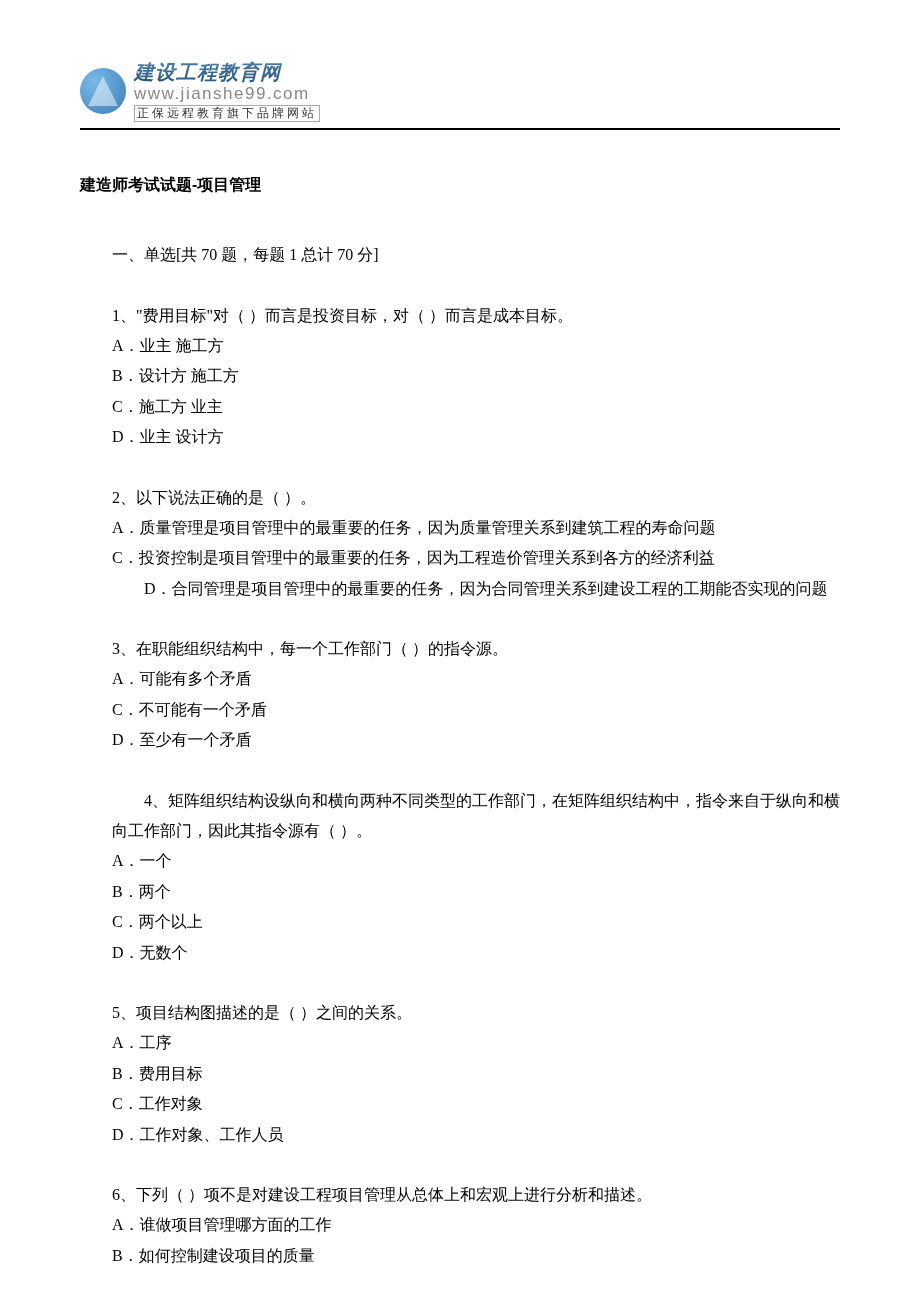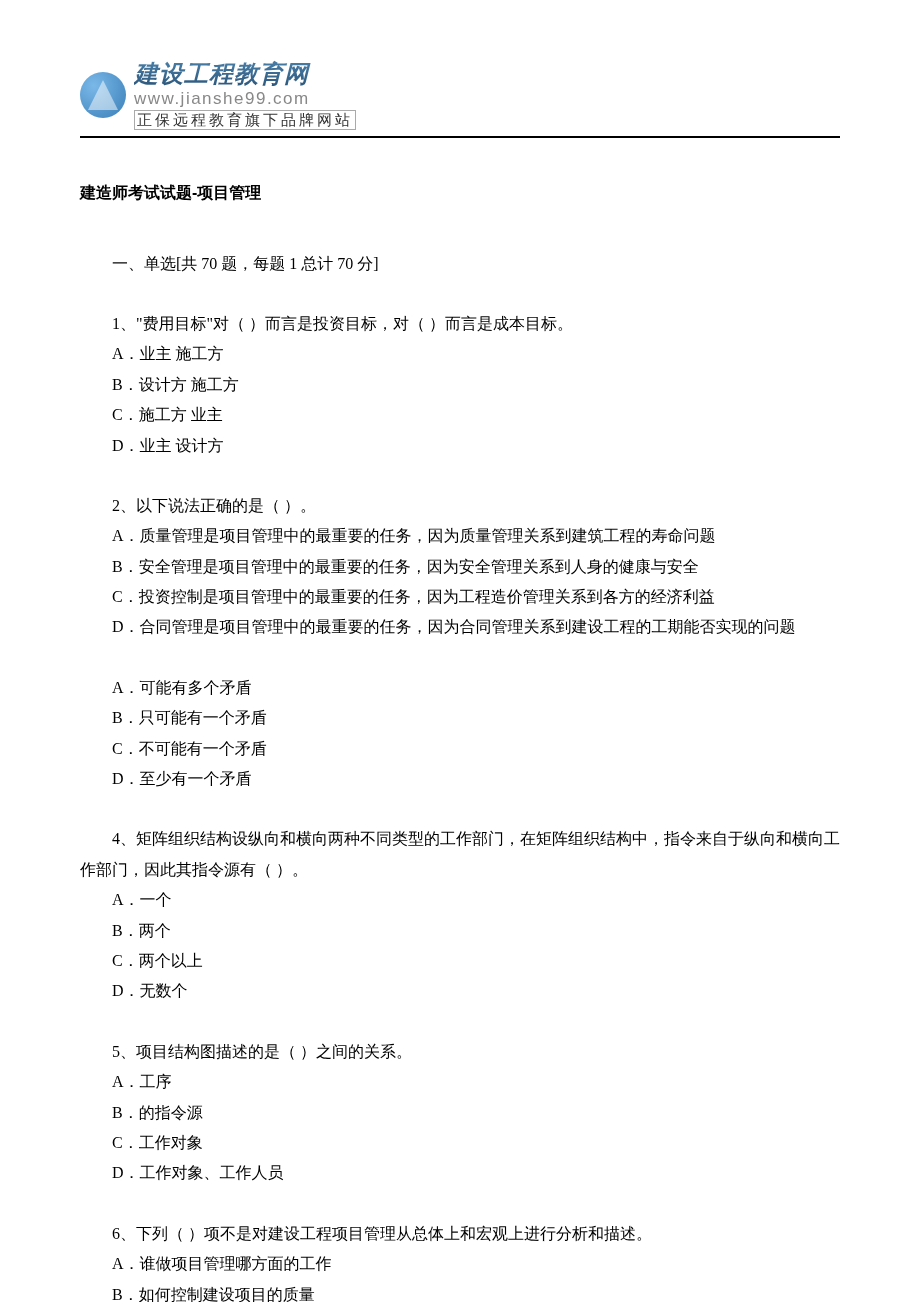--- a/index.html
+++ b/index.html
@@ -41,38 +41,38 @@
       clip-path: polygon(50% 0, 100% 100%, 0 100%);
       opacity: 0.5;
     }
     .logo-text {
       display: flex;
       flex-direction: column;
       line-height: 1.2;
     }
     .logo-title {
       font-family: "SimHei", "黑体", sans-serif;
-      font-size: 24px;
+      font-size: 20px;
       font-weight: bold;
       font-style: italic;
       letter-spacing: 1px;
       background: linear-gradient(to bottom, #4a7fa8, #2a5478);
       -webkit-background-clip: text;
       -webkit-text-fill-color: transparent;
       background-clip: text;
     }
     .logo-url {
       font-family: Arial, sans-serif;
       font-size: 17px;
       color: #888;
       letter-spacing: 1.5px;
     }
     .logo-tagline {
       font-family: "SimHei", "黑体", sans-serif;
-      font-size: 15px;
+      font-size: 12px;
       color: #333;
       letter-spacing: 3px;
       border: 1px solid #aaa;
       padding: 0 2px;
       margin-top: 1px;
     }
     .doc-title {
       text-align: left;
       font-family: "SimHei", "黑体", sans-serif;
       font-size: 16px;
@@ -90,20 +90,21 @@
       text-indent: 2em;
     }
     .q-option {
       text-indent: 2em;
     }
     .q-text-wrap {
       text-indent: 0;
     }
     .q-text-wrap .first {
       text-indent: 2em;
+      margin-left: 32px;
     }
   </style>
 </head>
 <body>
 
 <div class="header">
   <div class="logo">
     <div class="logo-icon"></div>
     <div class="logo-text">
       <div class="logo-title">建设工程教育网</div>
@@ -121,48 +122,47 @@
   <div class="q-text">1、"费用目标"对（  ）而言是投资目标，对（  ）而言是成本目标。</div>
   <div class="q-option">A．业主  施工方</div>
   <div class="q-option">B．设计方  施工方</div>
   <div class="q-option">C．施工方  业主</div>
   <div class="q-option">D．业主  设计方</div>
 </div>
 
 <div class="question">
   <div class="q-text">2、以下说法正确的是（  ）。</div>
   <div class="q-option">A．质量管理是项目管理中的最重要的任务，因为质量管理关系到建筑工程的寿命问题</div>
-  <div class="q-option">B．安全管理是项目管理中的最重要的任务，因为安全管理关系到人身的健康与安全</div>
   <div class="q-option">C．投资控制是项目管理中的最重要的任务，因为工程造价管理关系到各方的经济利益</div>
   <div class="q-text-wrap">
     <div class="first">D．合同管理是项目管理中的最重要的任务，因为合同管理关系到建设工程的工期能否实现的问题</div>
   </div>
 </div>
 
 <div class="question">
+  <div class="q-text">3、在职能组织结构中，每一个工作部门（  ）的指令源。</div>
   <div class="q-option">A．可能有多个矛盾</div>
-  <div class="q-option">B．只可能有一个矛盾</div>
   <div class="q-option">C．不可能有一个矛盾</div>
   <div class="q-option">D．至少有一个矛盾</div>
 </div>
 
 <div class="question">
   <div class="q-text-wrap">
     <div class="first">4、矩阵组织结构设纵向和横向两种不同类型的工作部门，在矩阵组织结构中，指令来自于纵向和横向工作部门，因此其指令源有（  ）。</div>
   </div>
   <div class="q-option">A．一个</div>
   <div class="q-option">B．两个</div>
   <div class="q-option">C．两个以上</div>
   <div class="q-option">D．无数个</div>
 </div>
 
 <div class="question">
   <div class="q-text">5、项目结构图描述的是（  ）之间的关系。</div>
   <div class="q-option">A．工序</div>
-  <div class="q-option">B．的指令源</div>
+  <div class="q-option">B．费用目标</div>
   <div class="q-option">C．工作对象</div>
   <div class="q-option">D．工作对象、工作人员</div>
 </div>
 
 <div class="question">
   <div class="q-text">6、下列（  ）项不是对建设工程项目管理从总体上和宏观上进行分析和描述。</div>
   <div class="q-option">A．谁做项目管理哪方面的工作</div>
   <div class="q-option">B．如何控制建设项目的质量</div>
 
 </div>

